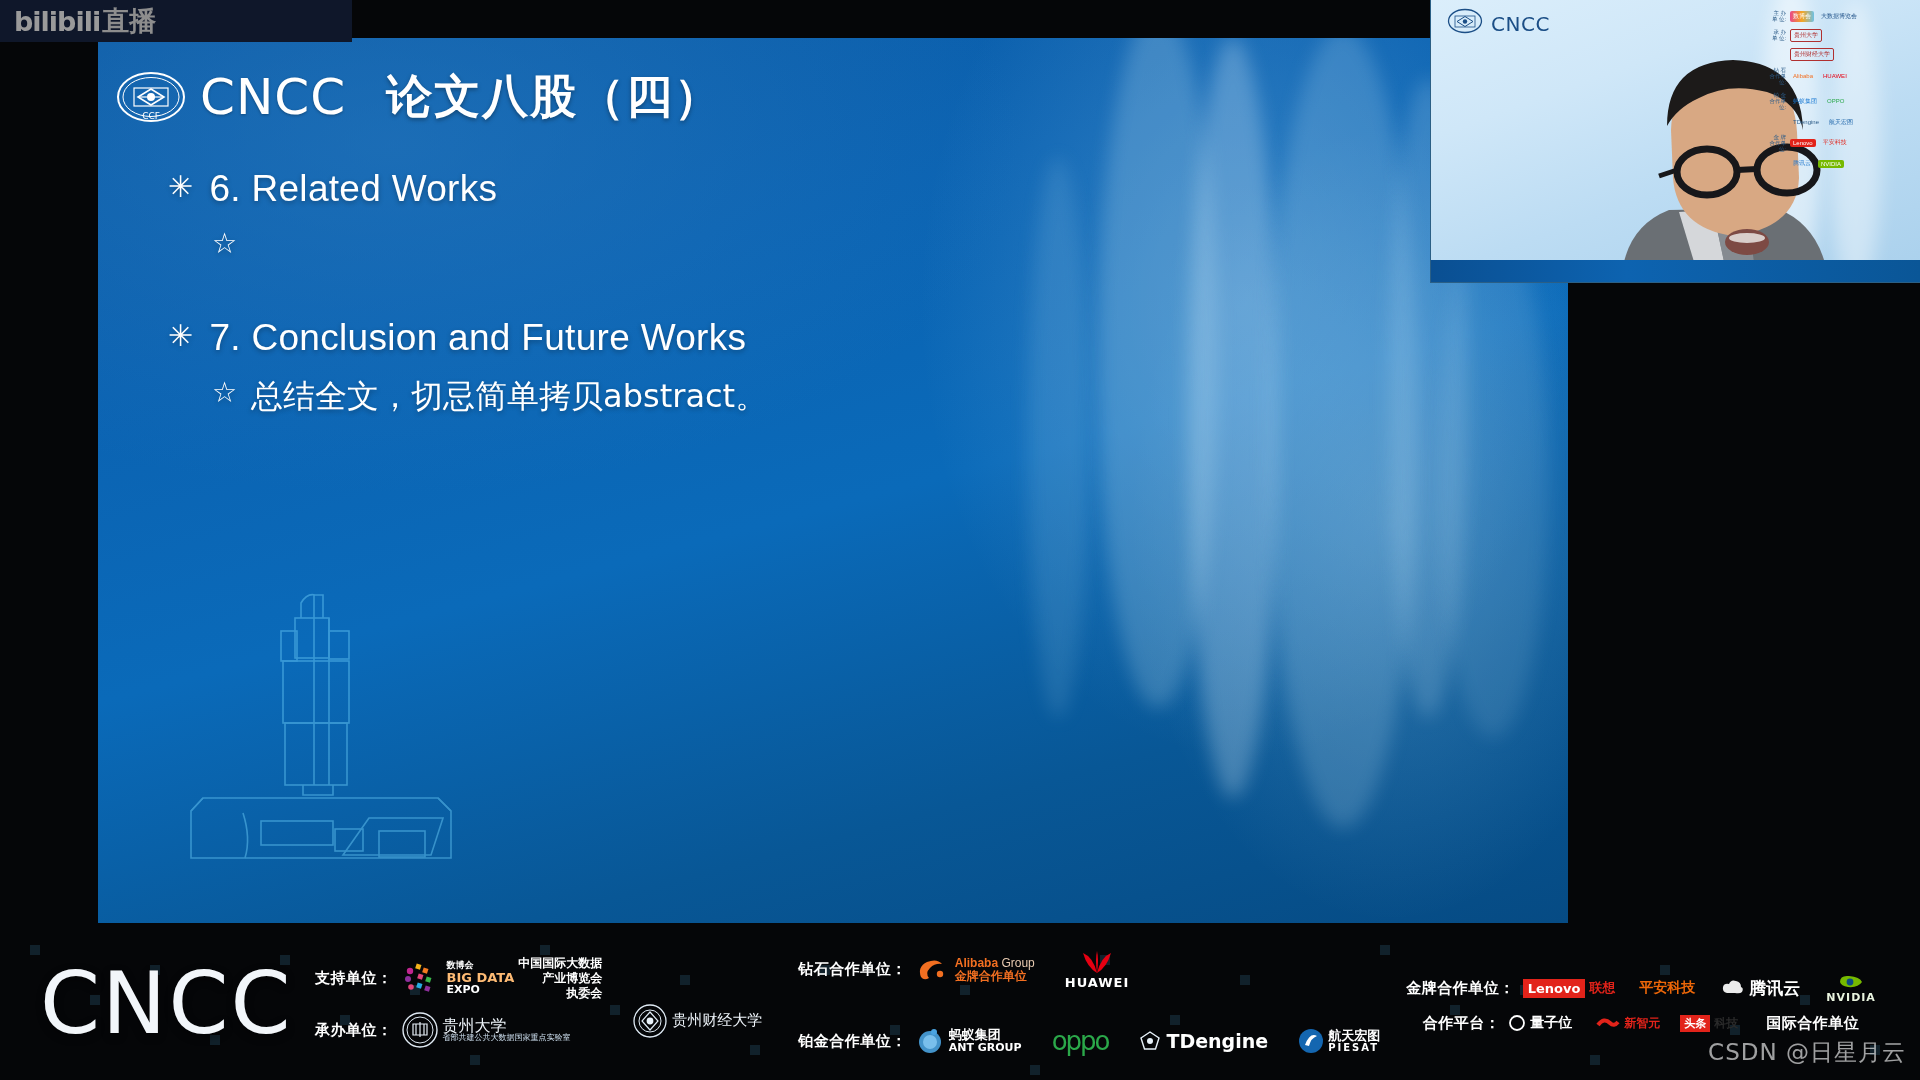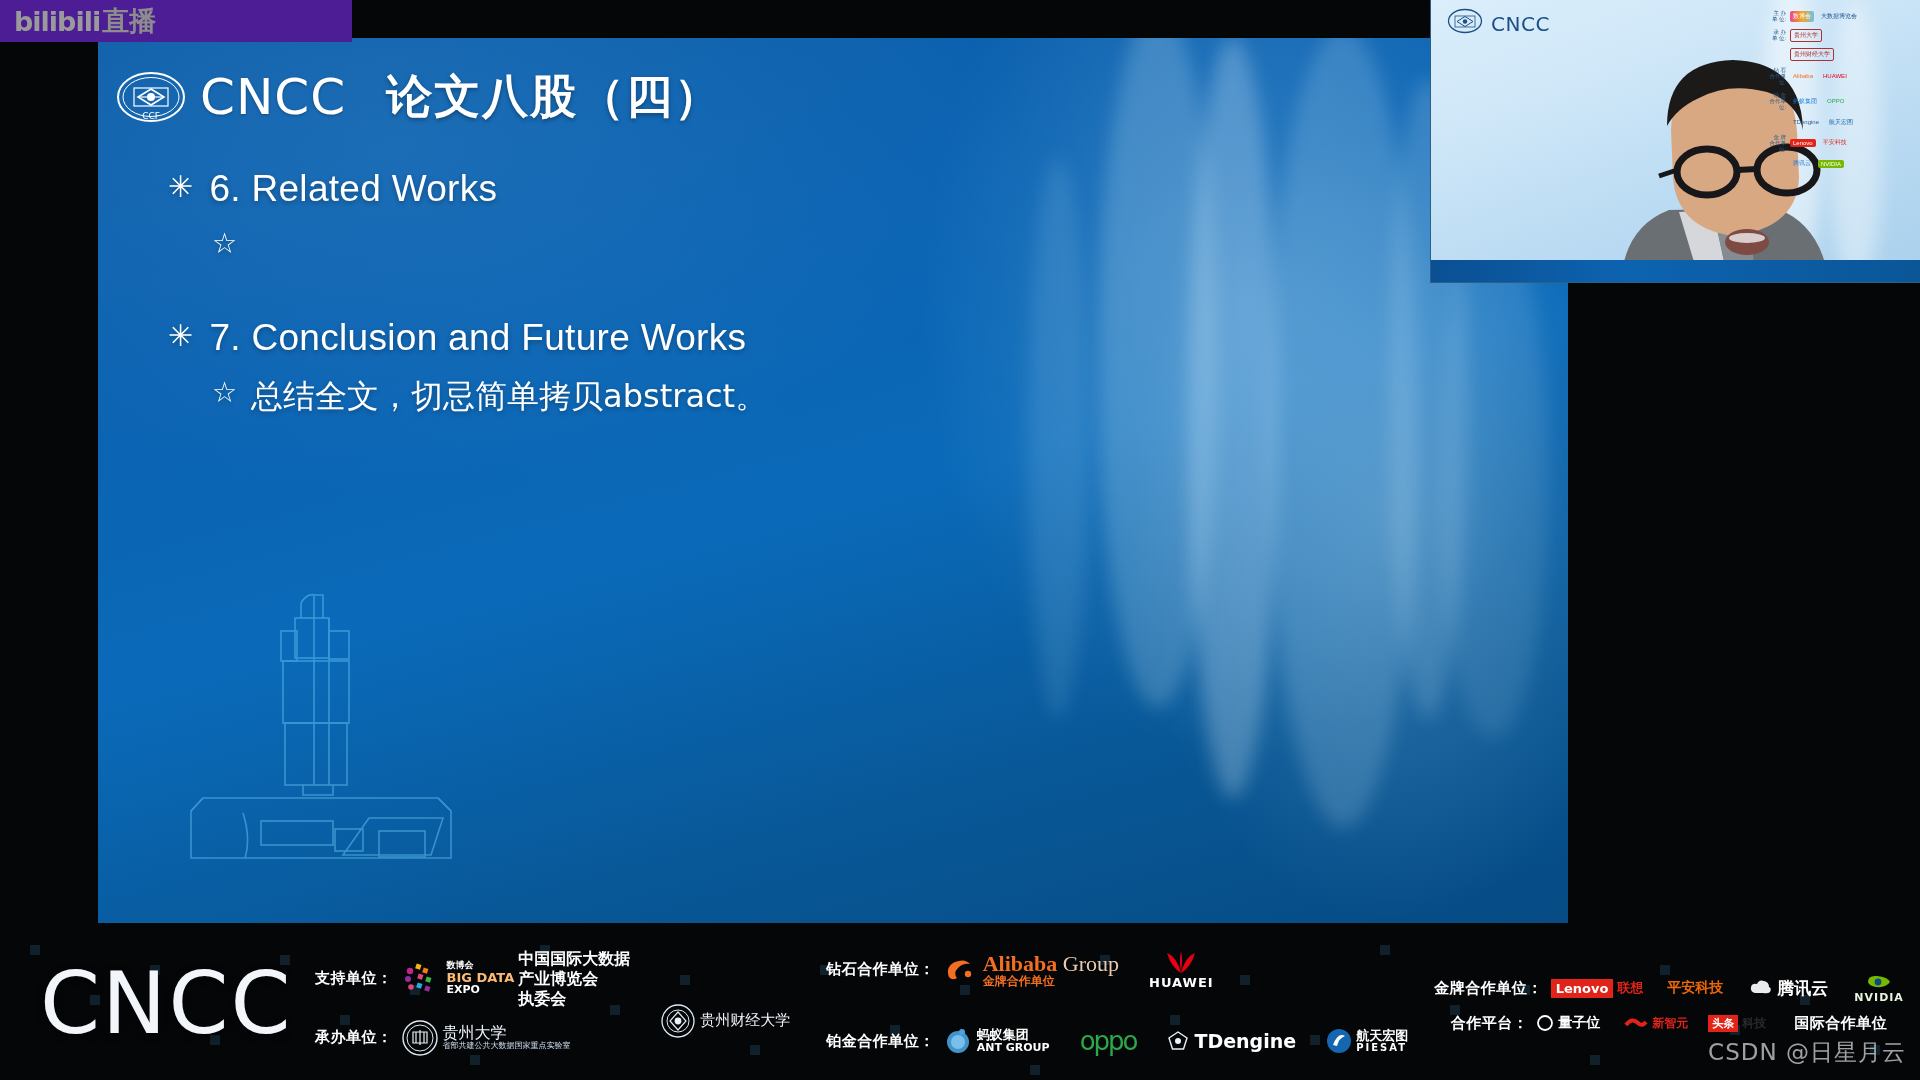--- a/index.html
+++ b/index.html
@@ -5,21 +5,21 @@
 <style>
   * { margin:0; padding:0; box-sizing:border-box; }
   html,body { width:1920px; height:1080px; overflow:hidden; background:#000; }
   body { font-family:"Liberation Sans","DejaVu Sans",sans-serif; }
 
   #stage { position:relative; width:1920px; height:1080px; background:#050608; }
 
   
   #bili-watermark {
     position:absolute; left:0; top:0; width:352px; height:42px;
-    background:#4c1d95; display:flex; align-items:center; padding-left:14px; z-index:40;
+    background:#0f172a; display:flex; align-items:center; padding-left:14px; z-index:40;
   }
   #bili-watermark .bili-logo {
     font-size:27px; font-weight:bold; color:#9a9a9a; letter-spacing:-1px;
     font-family:"DejaVu Sans",sans-serif;
   }
   #bili-watermark .bili-zhibo {
     font-size:27px; color:#8d8d8d; margin-left:2px; font-weight:bold;
   }
 
   
@@ -324,21 +324,21 @@
               <rect x="25" y="18" width="5" height="5" fill="#39b54a" transform="rotate(18 27 20)"></rect>
               <rect x="16" y="24" width="5" height="5" fill="#29abe2" transform="rotate(18 18 26)"></rect>
               <rect x="24" y="27" width="5" height="5" fill="#8e2f9c" transform="rotate(18 26 29)"></rect>
             </g>
           </svg>
           <span style="display:flex;flex-direction:column;line-height:1.05;">
             <span style="font-size:9px;color:#fff;font-weight:bold;">数博会</span>
             <span style="font-size:13px;color:#fdba74;font-weight:bold;font-family:'DejaVu Sans',sans-serif;">BIG DATA</span>
             <span style="font-size:11px;color:#fff;font-weight:bold;font-family:'DejaVu Sans',sans-serif;">EXPO</span>
           </span>
-          <span style="font-size:16px;color:#fff;font-weight:bold;line-height:1.25;text-align:left;">中国国际大数据<br>产业博览会<br>执委会</span>
+          <span style="font-size:12px;color:#fff;font-weight:bold;line-height:1.25;text-align:right;">中国国际大数据<br>产业博览会<br>执委会</span>
         </span>
       </div>
       <div class="spon-row">
         <span class="spon-label">承办单位：</span>
         <span class="logo-pill">
           <svg width="38" height="38" viewBox="0 0 38 38">
             <circle cx="19" cy="19" r="17" fill="none" stroke="#dfe9f3" stroke-width="1.4"></circle>
             <circle cx="19" cy="19" r="13" fill="none" stroke="#dfe9f3" stroke-width="1"></circle>
             <path d="M12,24 L12,13 L26,13 L26,24 Z M15,13 L15,24 M19,11 L19,26 M23,13 L23,24" stroke="#e6eef7" stroke-width="1.2" fill="none"></path>
           </svg>
@@ -367,21 +367,21 @@
 
     <div class="spon-block" style="margin-left:36px;gap:36px;">
       <div class="spon-row">
         <span class="spon-label">钻石合作单位：</span>
         <span class="logo-pill">
           <svg width="36" height="30" viewBox="0 0 36 30">
             <path d="M6,22 Q2,12 12,7 Q22,3 27,9 Q20,8 15,13 Q10,18 14,23 Q9,26 6,22 Z" fill="#f26f21"></path>
             <circle cx="25" cy="19" r="3.2" fill="#f26f21"></circle>
           </svg>
           <span style="display:flex;flex-direction:column;line-height:1.05;">
-            <span style="font-size:22px;color:#f26f21;font-weight:bold;font-family:Liberation Serif, serif;">Alibaba <span style="color:#e9cbb2;font-weight:normal;">Group</span></span>
+            <span style="font-size:12px;color:#f26f21;font-weight:bold;font-family:Liberation Sans, sans-serif;">Alibaba <span style="color:#e9cbb2;font-weight:normal;">Group</span></span>
             <span style="font-size:12px;color:#f26f21;font-weight:bold;">金牌合作单位</span>
           </span>
         </span>
         <span class="logo-pill" style="margin-left:22px;flex-direction:column;gap:0;">
           <svg width="48" height="26" viewBox="0 0 48 26">
             <path d="M24,24 Q14,18 10,4 Q20,8 24,24 Z" fill="#e60012"></path>
             <path d="M24,24 Q34,18 38,4 Q28,8 24,24 Z" fill="#e60012"></path>
             <path d="M24,24 Q22,10 24,2 Q26,10 24,24 Z" fill="#e60012"></path>
           </svg>
           <span class="logo-txt" style="font-size:13px;letter-spacing:1px;">HUAWEI</span>

